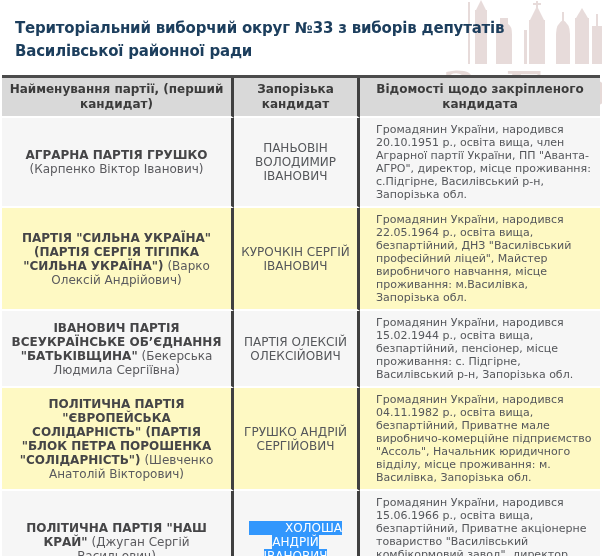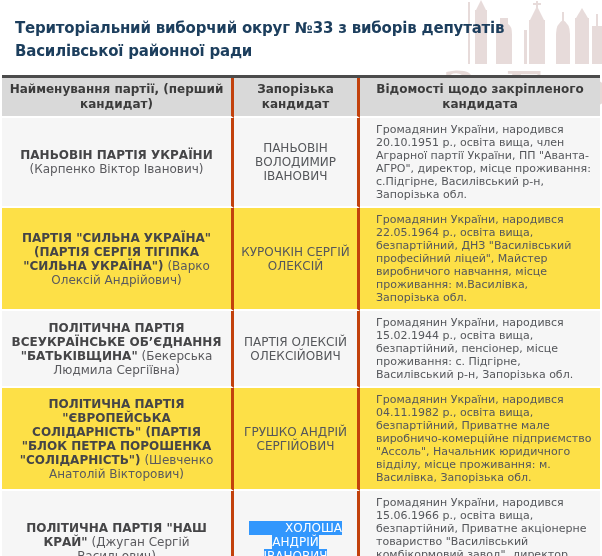--- a/index.html
+++ b/index.html
@@ -46,24 +46,24 @@
     background:#d9d9d9;color:#3b3b3b;
     font-size:12px;line-height:15px;font-weight:bold;
     text-align:center;vertical-align:middle;
     padding:4px 6px;
   }
   td{
     vertical-align:middle;
     padding:5px 7px;
     line-height:14px;
   }
-  th:not(:last-child),td:not(:last-child){border-right:3px solid #c2410c;text-align:center;}
+  th:not(:last-child),td:not(:last-child){border-right:3px solid #404040;text-align:center;}
   tr th, tr td{border-bottom:2px solid #ffffff;}
   tr.odd  td{background:#f6f6f6;}
-  tr.even td{background:#fde047;}
+  tr.even td{background:#fef9c3;}
   .party-bold{font-weight:bold;color:#454547;}
   .party-rest{color:#5a5a5e;margin-top:12px;}
   .cand-name{color:#55575b;}
   .cand-name.selected{background:#3297fd;color:#ffffff;padding-left:36px;}
   .info-text{color:#55575b;font-size:11px;line-height:13px;display:block;margin-left:9px;}
 </style>
 </head>
 <body>
 
 <h1 class="page-title">Територіальний виборчий округ №33 з виборів депутатів Василівської районної ради</h1>
@@ -103,35 +103,35 @@
     </colgroup>
   <thead>
     <tr>
       <th>Найменування партії, (перший кандидат)</th>
       <th>Запорізька кандидат</th>
       <th>Відомості щодо закріпленого кандидата</th>
     </tr>
   </thead>
   <tbody id="rows">
       <tr class="odd">
-    <td><span class="party-bold">ПАНЬОВІН ПАРТІЯ УКРАЇНИ</span> <span class="party-rest">(Карпенко Віктор Іванович)</span></td>
+    <td><span class="party-bold">АГРАРНА ПАРТІЯ ГРУШКО</span> <span class="party-rest">(Карпенко Віктор Іванович)</span></td>
     <td><span class="cand-name">ПАНЬОВІН ВОЛОДИМИР ІВАНОВИЧ</span></td>
     <td>
           <span class="info-text">Громадянин України, народився 20.10.1951 р., освіта вища, член Аграрної партії України, ПП "Аванта-АГРО", директор, місце проживання: с.Підгірне, Василівський р-н, Запорізька обл.</span>
         </td>
   </tr>
       <tr class="even">
     <td><span class="party-bold">ПАРТІЯ "СИЛЬНА УКРАЇНА" (ПАРТІЯ СЕРГІЯ ТІГІПКА "СИЛЬНА УКРАЇНА")</span> <span class="party-rest">(Варко Олексій Андрійович)</span></td>
-    <td><span class="cand-name">КУРОЧКІН СЕРГІЙ ОЛЕКСІЙ</span></td>
+    <td><span class="cand-name">КУРОЧКІН СЕРГІЙ ІВАНОВИЧ</span></td>
     <td>
           <span class="info-text">Громадянин України, народився 22.05.1964 р., освіта вища, безпартійний, ДНЗ "Василівський професійний ліцей", Майстер виробничого навчання, місце проживання: м.Василівка, Запорізька обл.</span>
         </td>
   </tr>
       <tr class="odd">
-    <td><span class="party-bold">ПОЛІТИЧНА ПАРТІЯ ВСЕУКРАЇНСЬКЕ ОБ’ЄДНАННЯ "БАТЬКІВЩИНА"</span> <span class="party-rest">(Бекерська Людмила Сергіївна)</span></td>
+    <td><span class="party-bold">ІВАНОВИЧ ПАРТІЯ ВСЕУКРАЇНСЬКЕ ОБ’ЄДНАННЯ "БАТЬКІВЩИНА"</span> <span class="party-rest">(Бекерська Людмила Сергіївна)</span></td>
     <td><span class="cand-name">ПАРТІЯ ОЛЕКСІЙ ОЛЕКСІЙОВИЧ</span></td>
     <td>
           <span class="info-text">Громадянин України, народився 15.02.1944 р., освіта вища, безпартійний, пенсіонер, місце проживання: с. Підгірне, Василівський р-н, Запорізька обл.</span>
         </td>
   </tr>
       <tr class="even">
     <td><span class="party-bold">ПОЛІТИЧНА ПАРТІЯ "ЄВРОПЕЙСЬКА СОЛІДАРНІСТЬ" (ПАРТІЯ "БЛОК ПЕТРА ПОРОШЕНКА "СОЛІДАРНІСТЬ")</span> <span class="party-rest">(Шевченко Анатолій Вікторович)</span></td>
     <td><span class="cand-name">ГРУШКО АНДРІЙ СЕРГІЙОВИЧ</span></td>
     <td>
           <span class="info-text">Громадянин України, народився 04.11.1982 р., освіта вища, безпартійний, Приватне мале виробничо-комерційне підприємство "Ассоль", Начальник юридичного відділу, місце проживання: м. Василівка, Запорізька обл.</span>

